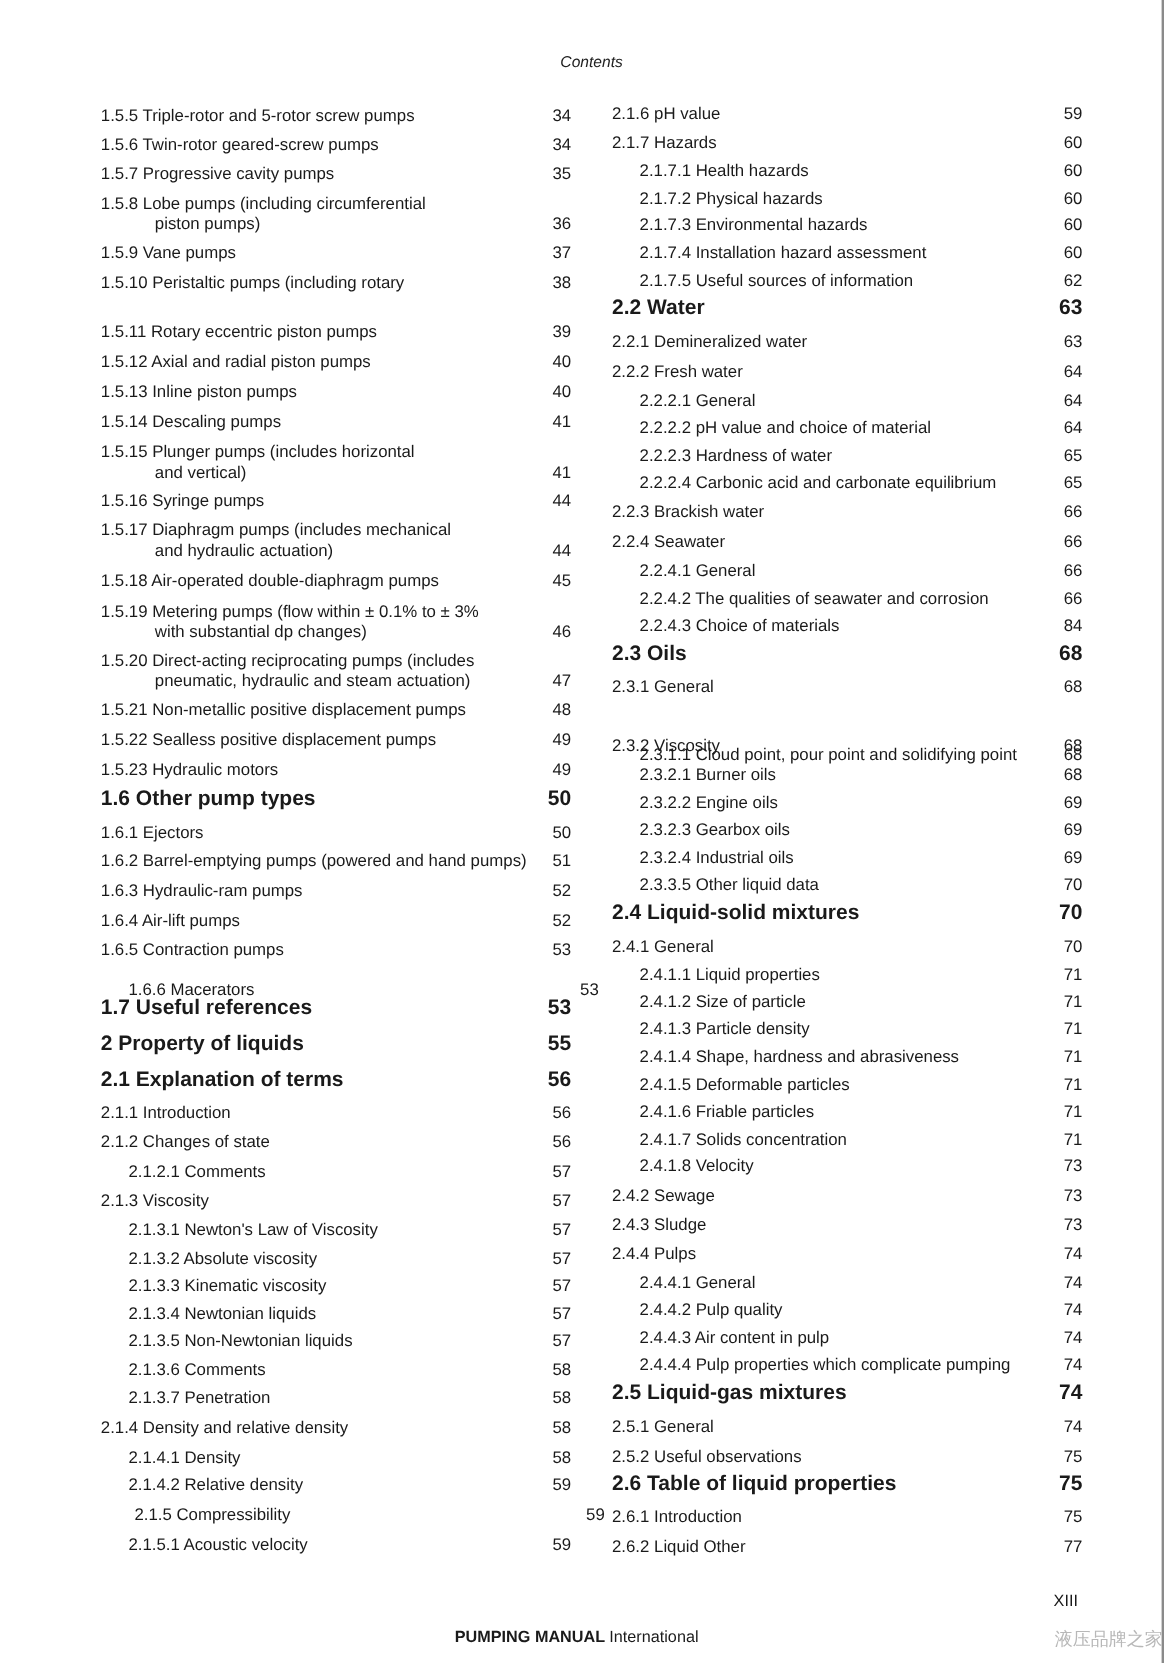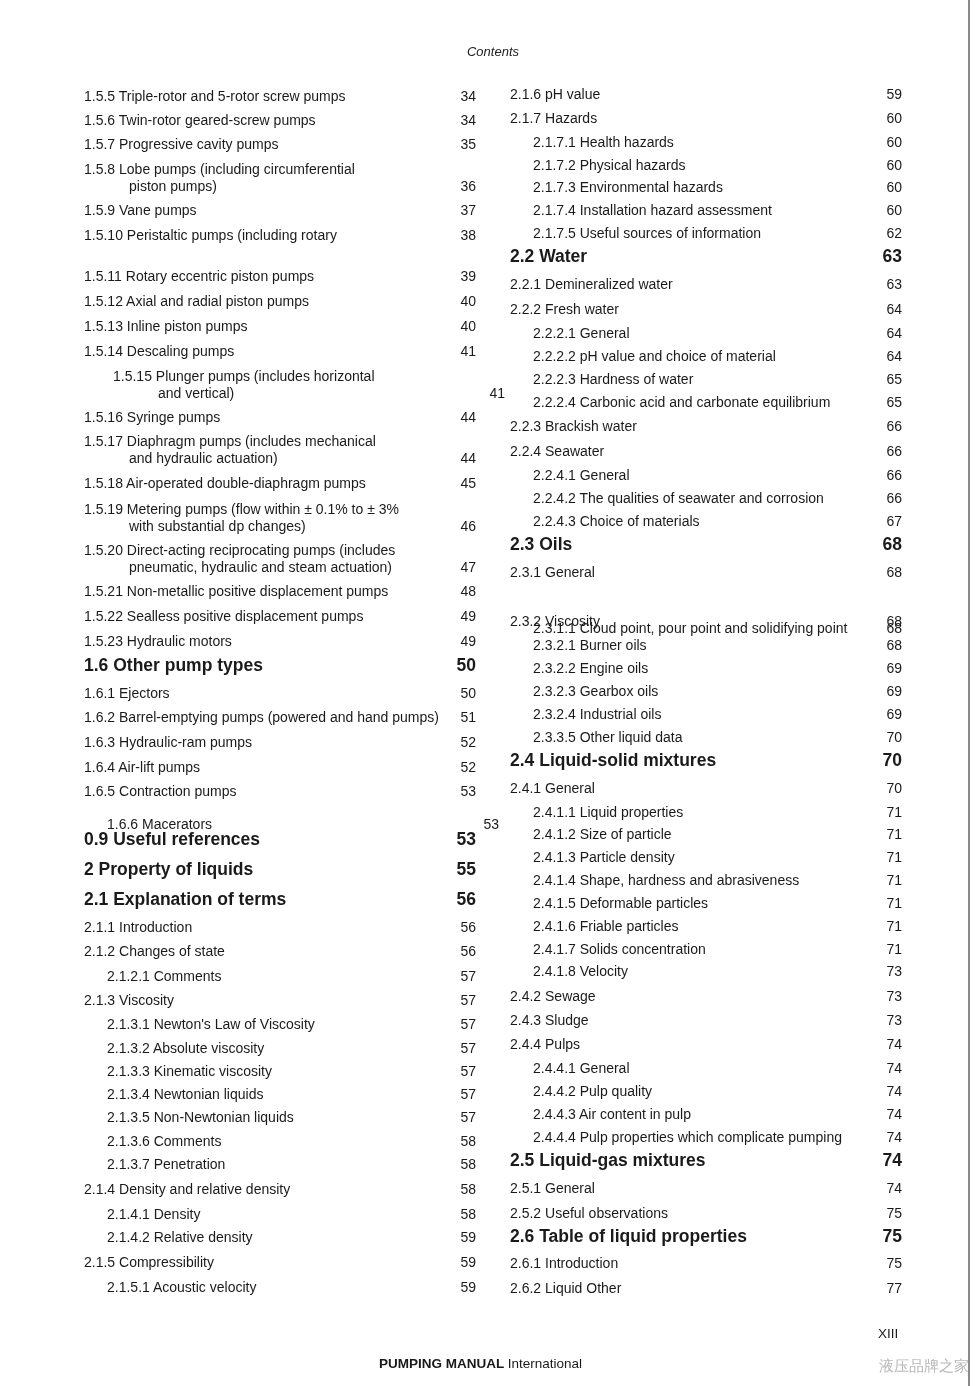--- a/index.html
+++ b/index.html
@@ -67,21 +67,21 @@
         <span class="p">40</span>
       </div>
       <div class="entry" style="top: 318px;">
         <span class="t">1.5.13 Inline piston pumps</span>
         <span class="p">40</span>
       </div>
       <div class="entry" style="top: 343px;">
         <span class="t">1.5.14 Descaling pumps</span>
         <span class="p">41</span>
       </div>
-      <div class="entry cont" style="top: 368px; margin-left: 29px;">
+      <div class="entry cont" style="top: 368px;">
         <span class="t">1.5.15 Plunger pumps (includes horizontal</span>
         <span class="t2">and vertical)</span>
         <span class="p">41</span>
       </div>
       <div class="entry" style="top: 409px;">
         <span class="t">1.5.16 Syringe pumps</span>
         <span class="p">44</span>
       </div>
       <div class="entry cont" style="top: 433px;">
         <span class="t">1.5.17 Diaphragm pumps (includes mechanical</span>
@@ -136,21 +136,21 @@
       </div>
       <div class="entry" style="top: 783px;">
         <span class="t">1.6.5 Contraction pumps</span>
         <span class="p">53</span>
       </div>
       <div class="entry" style="top: 816px; margin-left: 23px;">
         <span class="t">1.6.6 Macerators</span>
         <span class="p">53</span>
       </div>
       <div class="entry head" style="top: 829px;">
-        <span class="t">0.9 Useful references</span>
+        <span class="t">1.7 Useful references</span>
         <span class="p">53</span>
       </div>
       <div class="entry head" style="top: 859px;">
         <span class="t">2 Property of liquids</span>
         <span class="p">55</span>
       </div>
       <div class="entry head" style="top: 889px;">
         <span class="t">2.1 Explanation of terms</span>
         <span class="p">56</span>
       </div>
@@ -203,21 +203,21 @@
         <span class="p">58</span>
       </div>
       <div class="entry lvl3" style="top: 1206px;">
         <span class="t">2.1.4.1 Density</span>
         <span class="p">58</span>
       </div>
       <div class="entry lvl3" style="top: 1229px;">
         <span class="t">2.1.4.2 Relative density</span>
         <span class="p">59</span>
       </div>
-      <div class="entry" style="top: 1254px;">
+      <div class="entry" style="top: 1254px; margin-left: 28px;">
         <span class="t">2.1.5 Compressibility</span>
         <span class="p">59</span>
       </div>
       <div class="entry lvl3" style="top: 1279px;">
         <span class="t">2.1.5.1 Acoustic velocity</span>
         <span class="p">59</span>
       </div>
     </div>
   <div class="col right" id="col-right">
       <div class="entry" style="top: 86px;">
@@ -287,21 +287,21 @@
       <div class="entry lvl3" style="top: 467px;">
         <span class="t">2.2.4.1 General</span>
         <span class="p">66</span>
       </div>
       <div class="entry lvl3" style="top: 490px;">
         <span class="t">2.2.4.2 The qualities of seawater and corrosion</span>
         <span class="p">66</span>
       </div>
       <div class="entry lvl3" style="top: 513px;">
         <span class="t">2.2.4.3 Choice of materials</span>
-        <span class="p">67</span>
+        <span class="p">84</span>
       </div>
       <div class="entry head" style="top: 534px;">
         <span class="t">2.3 Oils</span>
         <span class="p">68</span>
       </div>
       <div class="entry" style="top: 564px;">
         <span class="t">2.3.1 General</span>
         <span class="p">68</span>
       </div>
       <div class="entry lvl3" style="top: 588px; margin-top: 32px;">

